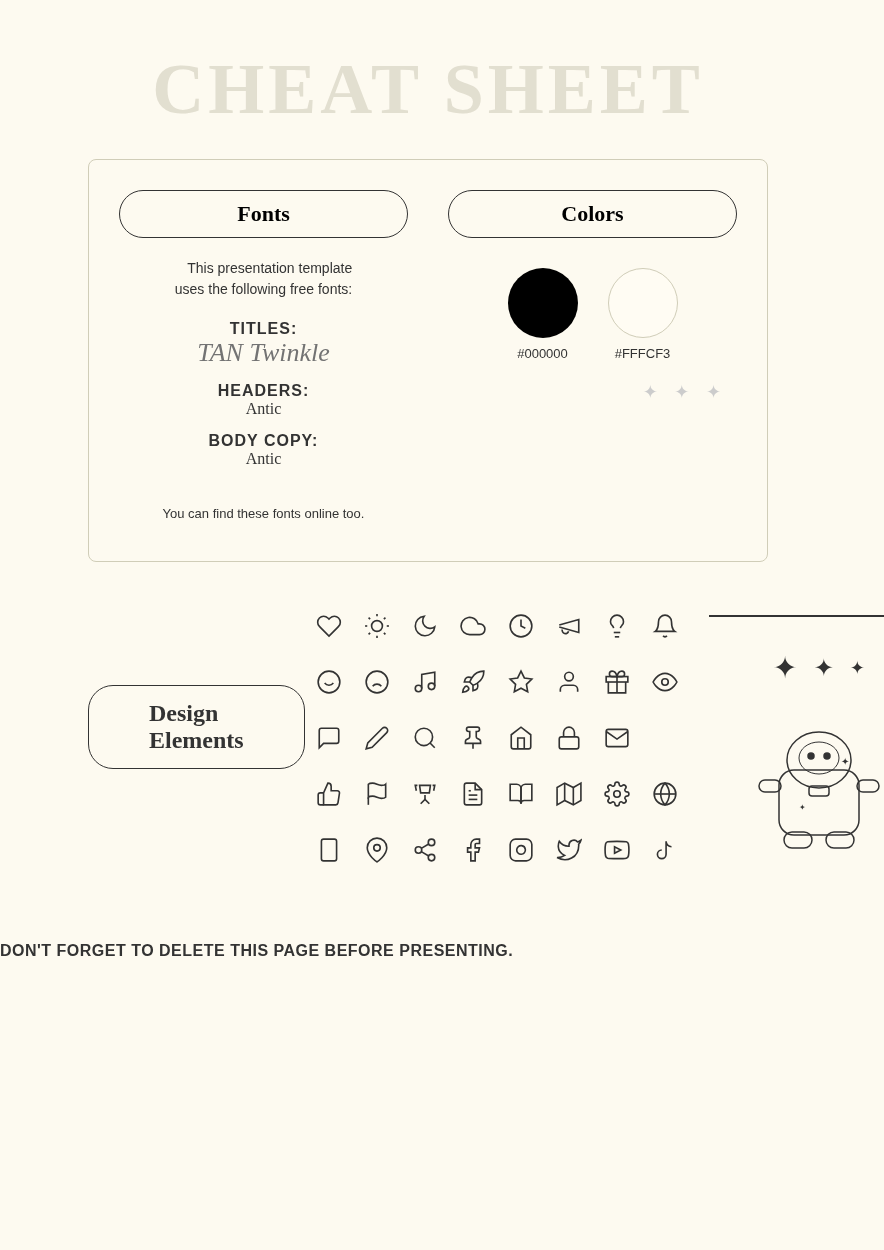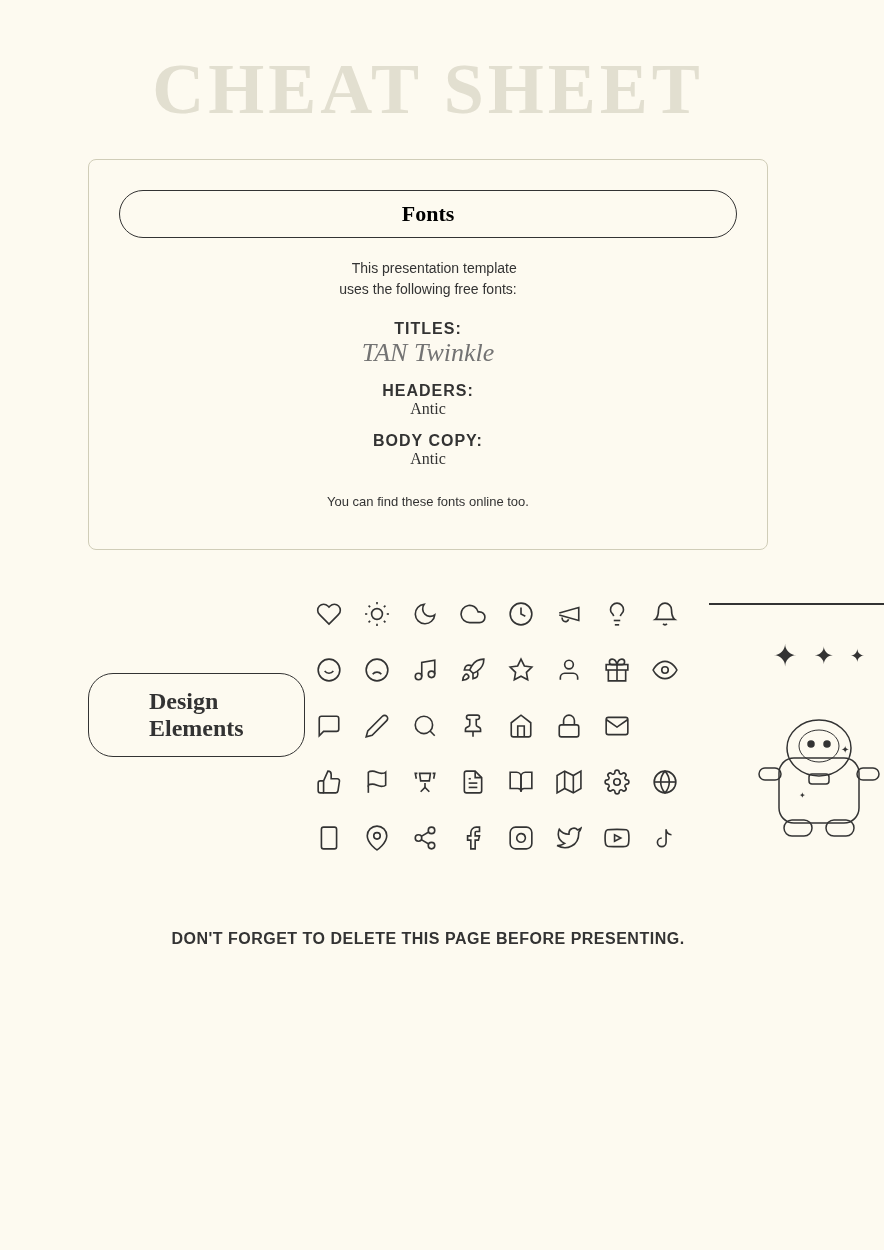--- a/index.html
+++ b/index.html
@@ -108,21 +108,21 @@
     .font-name-antic {
       font-size: 16px;
       font-family: 'Georgia', serif;
       color: #333;
     }
 
     .fonts-footer {
       font-size: 13px;
       color: #333;
       text-align: center;
-      margin-top: 12px;
+      margin-top: 24px;
       font-family: 'Arial', sans-serif;
     }
 
     
     .color-swatches {
       display: flex;
       gap: 30px;
       align-items: flex-start;
       justify-content: center;
       margin-top: 10px;
@@ -209,21 +209,21 @@
       width: 220px;
       display: flex;
       flex-direction: column;
       align-items: center;
       justify-content: flex-start;
       gap: 10px;
     }
 
     
     .footer-warning {
-      text-align: center;
+      text-align: left;
       margin-top: 60px;
       margin-bottom: 40px;
       font-size: 16px;
       font-weight: bold;
       letter-spacing: 0.5px;
       color: #333;
       font-family: 'Arial', sans-serif;
     }
   </style>
 </head>
@@ -254,20 +254,38 @@
         </div>
 
         <div class="font-entry">
           <div class="font-label">BODY COPY:</div>
           <div class="font-name-antic">Antic</div>
         </div>
 
         <div class="fonts-footer">You can find these fonts online too.</div>
       </div>
 
+      <div class="colors-col">
+        <div class="section-header">Colors</div>
+
+        <div class="color-swatches">
+          <div class="color-swatch-item">
+            <div class="color-circle-black"></div>
+            <div class="color-hex">#000000</div>
+          </div>
+          <div class="color-swatch-item">
+            <div class="color-circle-light"></div>
+            <div class="color-hex">#FFFCF3</div>
+          </div>
+        </div>
+
+        <div style="margin-top:20px; text-align:right; width:100%; padding-right:10px; font-size:18px; color:#ccc; letter-spacing:6px;">
+          ✦ ✦ ✦
+        </div>
+      </div>
 
     </div>
   </div>
 
   <div class="design-elements-section">
 
     <div class="design-elements-header">Design Elements</div>
 
     <div class="icon-section">
 

